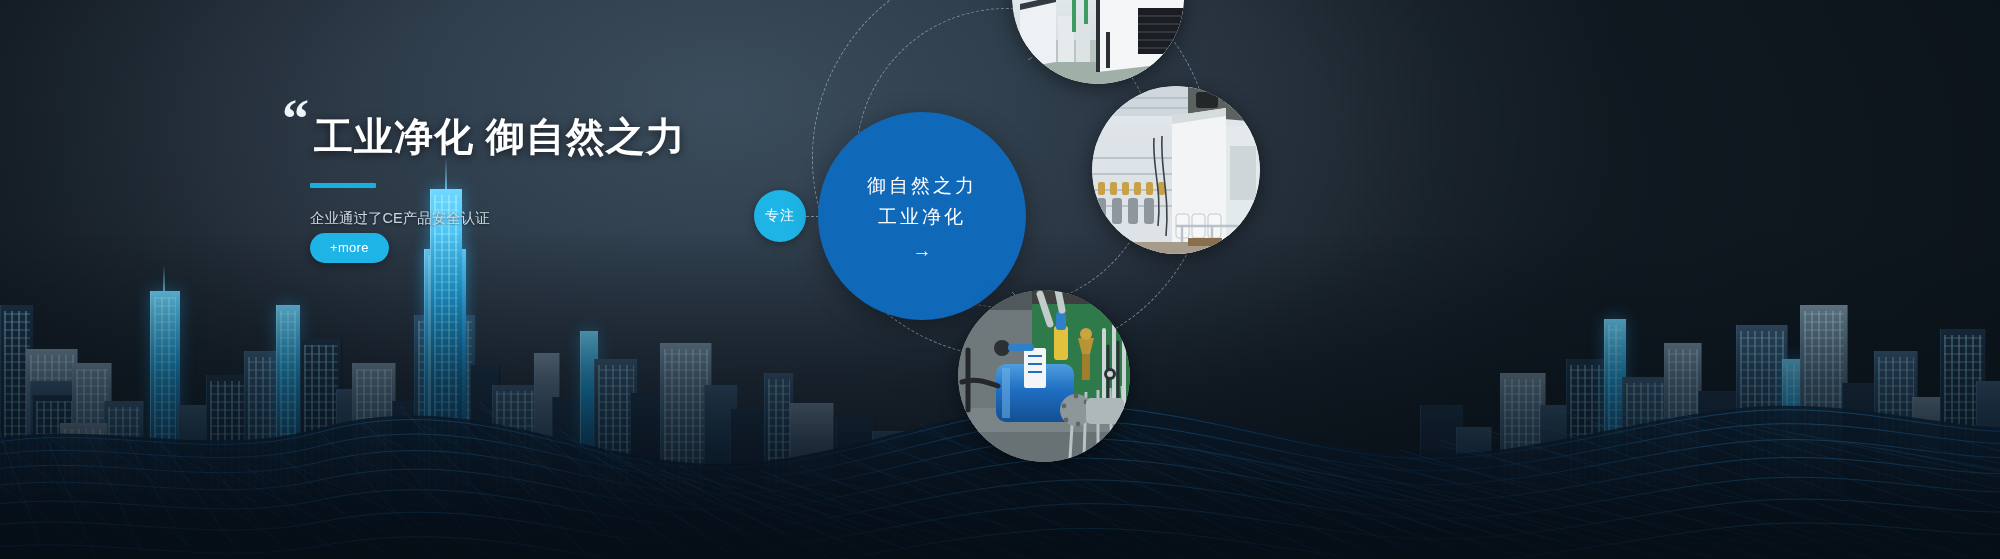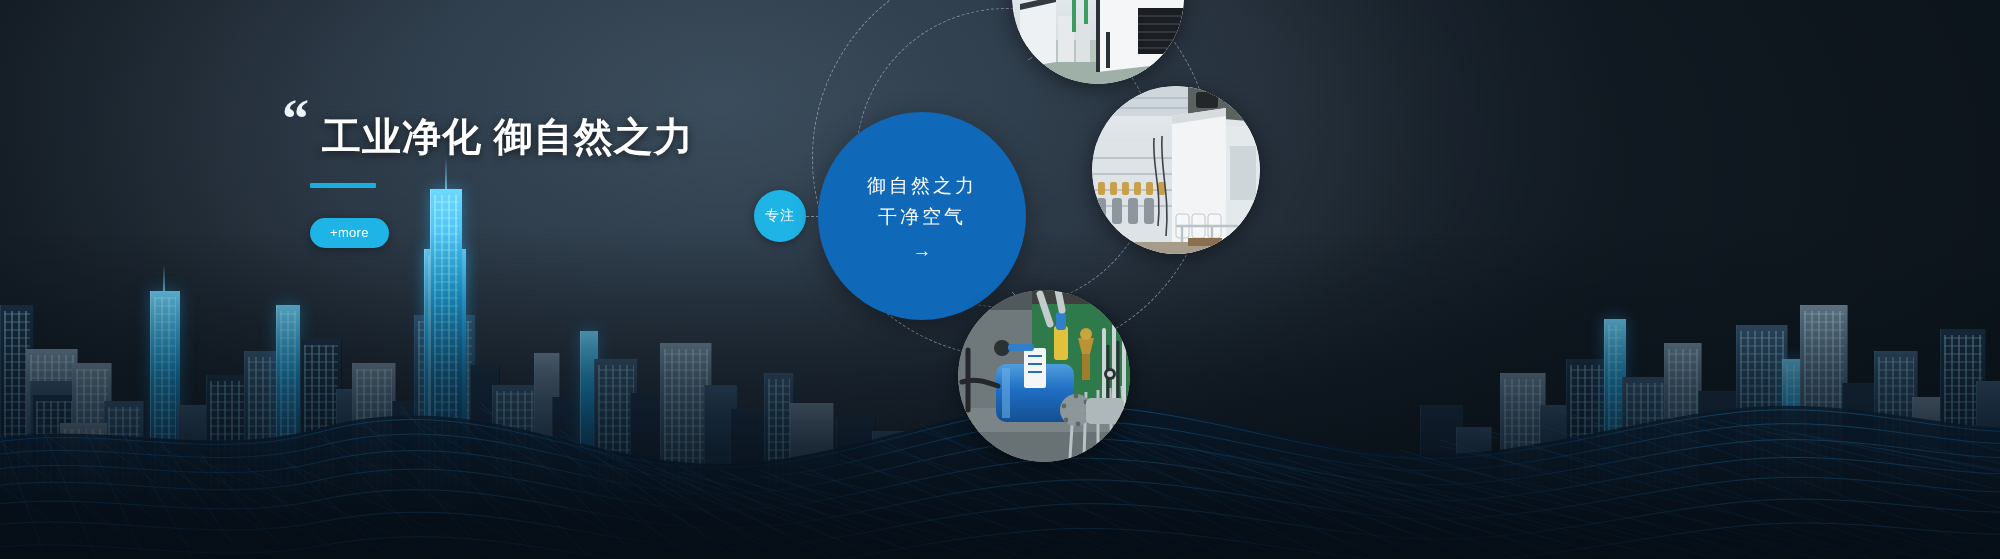--- a/index.html
+++ b/index.html
@@ -50,28 +50,28 @@
   .copy{position:absolute;left:310px;top:96px;width:560px;}
   .quote{
     position:absolute;left:-28px;top:-4px;font-size:54px;line-height:1;color:#eef4f8;
     font-family:"Liberation Serif","DejaVu Serif",serif;font-weight:700;letter-spacing:-2px;
   }
   .tagline{
     font-size:19px;color:#dfe9f0;letter-spacing:11px;font-weight:400;
     text-shadow:0 1px 3px rgba(0,0,0,.55);white-space:nowrap;margin:18px 0 0 0;
   }
   .headline{
-    margin:14px 0 0 12px;font-size:39px;font-weight:800;color:#ffffff;letter-spacing:1px;
+    margin:14px 0 0 4px;font-size:39px;font-weight:800;color:#ffffff;letter-spacing:1px;
     text-shadow:0 2px 8px rgba(0,0,0,.6);white-space:nowrap;
   }
   .rule{width:66px;height:5px;background:#19aee0;margin:19px 0 0 0;border-radius:1px;}
   .desc{margin:16px 0 0 0;font-size:14.5px;line-height:2.0;color:#ccd9e3;
         text-shadow:0 1px 3px rgba(0,0,0,.55);white-space:nowrap;}
   .more{
-    display:inline-block;margin-top:14px;background:#1eb4e6;color:#ffffff;
+    display:inline-block;background:#1eb4e6;color:#ffffff;
     font-size:13px;padding:7px 20px 8px 20px;border-radius:16px;border:none;cursor:pointer;
     box-shadow:0 2px 8px rgba(0,0,0,.35);letter-spacing:.3px;
   }
 
   
   .diagram{position:absolute;left:760px;top:-80px;width:720px;height:700px;}
   .ring{position:absolute;border:1px dashed rgba(205,220,232,.52);border-radius:50%;}
   .ring-a{left:96px;top:88px;width:300px;height:300px;}
   .ring-b{left:52px;top:38px;width:400px;height:400px;}
   .dashline{position:absolute;height:0;border-top:1px dashed rgba(205,220,232,.6);}
@@ -345,20 +345,21 @@
     </svg>
   </div>
 
   <div class="bottomfade"></div>
 
   <div class="copy">
     <span class="quote">“</span>
     <div class="headline">工业净化 御自然之力</div>
     <div class="rule"></div>
     <div class="desc">
+      <div>企业通过了CE产品安全认证</div>
     </div>
     <button class="more">+more</button>
   </div>
 
   <div class="diagram">
 
     <div class="ring ring-a"></div>
     <div class="ring ring-b"></div>
 
     <div class="dashline" style="left:46px;top:296px;width:58px;"></div>
@@ -368,21 +369,21 @@
       <path d="M268,140 C300,120 330,110 352,104" stroke="rgba(205,220,232,.55)" stroke-width="1" stroke-dasharray="5 5" fill="none"></path>
       <path d="M392,250 C410,248 430,250 448,256" stroke="rgba(205,220,232,.55)" stroke-width="1" stroke-dasharray="5 5" fill="none"></path>
     </svg>
 
     <div class="focus">
       <span>专注</span>
     </div>
 
     <div class="bigcircle">
       <div class="l1">御自然之力</div>
-      <div class="l2">干净空气</div>
+      <div class="l2">工业净化</div>
       <div class="arrow">→</div>
     </div>
 
     <div class="photo" style="left:252px;top:-8px;width:172px;height:172px;">
       <svg width="172" height="172" viewBox="0 0 172 172">
         <defs>
           <clipPath id="c1">
               <circle cx="86" cy="86" r="86"></circle>
             </clipPath>
           <linearGradient id="sky1" x1="0" y1="0" x2="0" y2="1">

